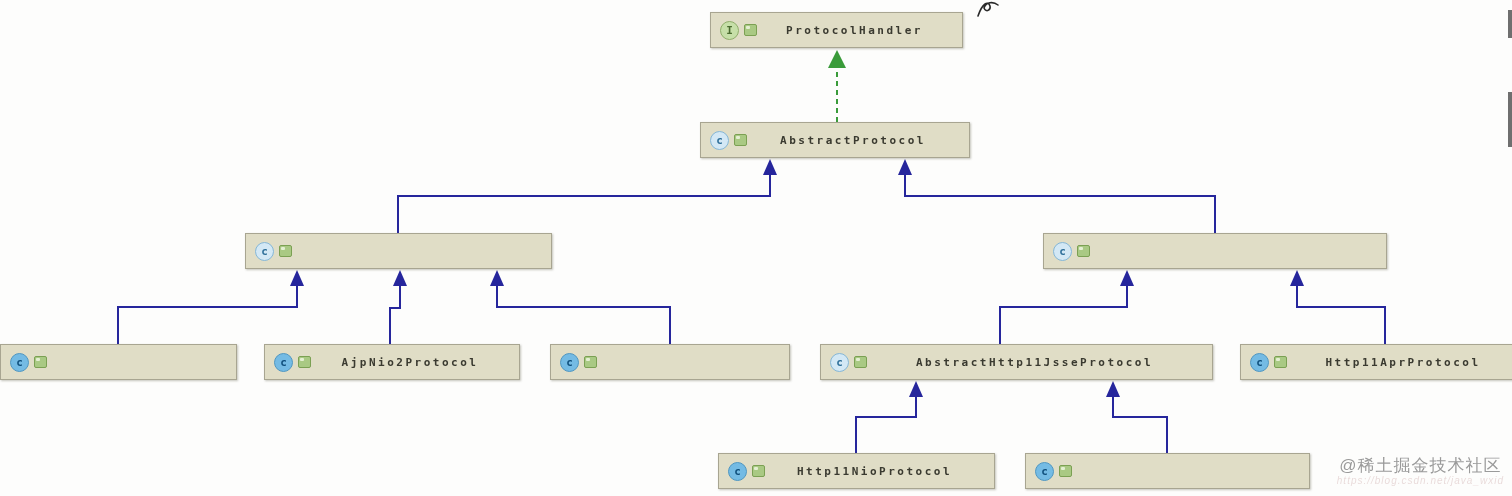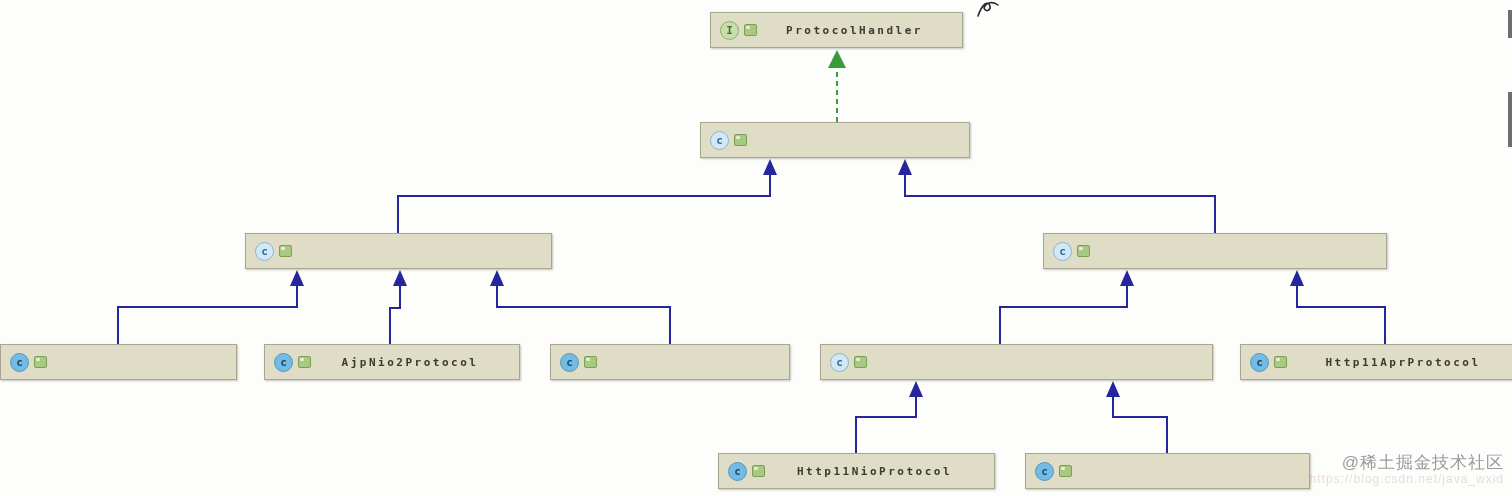--- a/index.html
+++ b/index.html
@@ -36,28 +36,28 @@
   .vicon:after{
     content:"";position:absolute;left:1px;top:1px;width:4px;height:3px;
     background:#e4efd2;border-radius:1px;
   }
   .nlabel{
     flex:1;text-align:center;
     font-size:11px;font-weight:bold;letter-spacing:2.5px;
     color:#3a3a30;white-space:nowrap;overflow:hidden;
   }
   .watermark{
-    position:absolute;right:8px;bottom:10px;text-align:right;
+    position:absolute;right:8px;bottom:10px;text-align:center;
     font-family:"Liberation Sans","DejaVu Sans",sans-serif;
     margin-left:18px;
   }
   .wm-line1{font-size:17px;color:#9a9a9a;letter-spacing:1px;}
   .wm-line2{
-    font-size:12px;color:rgba(186,138,138,.78);opacity:.38;
-    margin-top:-2px;letter-spacing:1px;
+    font-size:10px;color:rgba(186,138,138,.78);opacity:.38;
+    margin-top:-2px;letter-spacing:1px;font-style:italic;
   }
   .scroll-seg{position:absolute;right:0;width:4px;background:#4b4b4b;opacity:.8;}
   .cursor-svg{position:absolute;left:975px;top:0;}
 </style>
 </head>
 <body>
 
 <div class="stage">
   <svg id="edges" xmlns="http://www.w3.org/2000/svg" width="1512" height="496">
       <polyline points="837,122 837,67" fill="none" stroke="#3a9b3a" stroke-width="2" stroke-dasharray="5,4"></polyline>
@@ -83,20 +83,21 @@
     </svg>
   <div id="nodes">
       <div class="node kind-interface" style="left: 710px; top: 12px; width: 253px;">
         <span class="cicon">I</span>
         <span class="vicon"></span>
         <span class="nlabel">ProtocolHandler</span>
       </div>
       <div class="node kind-abstract-class" style="left: 700px; top: 122px; width: 270px;">
         <span class="cicon">c</span>
         <span class="vicon"></span>
+        <span class="nlabel">AbstractProtocol</span>
       </div>
       <div class="node kind-abstract-class" style="left: 245px; top: 233px; width: 307px;">
         <span class="cicon">c</span>
         <span class="vicon"></span>
       </div>
       <div class="node kind-abstract-class" style="left: 1043px; top: 233px; width: 344px;">
         <span class="cicon">c</span>
         <span class="vicon"></span>
       </div>
       <div class="node kind-class" style="left: 0px; top: 344px; width: 237px;">
@@ -108,20 +109,21 @@
         <span class="vicon"></span>
         <span class="nlabel">AjpNio2Protocol</span>
       </div>
       <div class="node kind-class" style="left: 550px; top: 344px; width: 240px;">
         <span class="cicon">c</span>
         <span class="vicon"></span>
       </div>
       <div class="node kind-abstract-class" style="left: 820px; top: 344px; width: 393px;">
         <span class="cicon">c</span>
         <span class="vicon"></span>
+        <span class="nlabel">AbstractHttp11JsseProtocol</span>
       </div>
       <div class="node kind-class" style="left: 1240px; top: 344px; width: 290px;">
         <span class="cicon">c</span>
         <span class="vicon"></span>
         <span class="nlabel">Http11AprProtocol</span>
       </div>
       <div class="node kind-class" style="left: 718px; top: 453px; width: 277px;">
         <span class="cicon">c</span>
         <span class="vicon"></span>
         <span class="nlabel">Http11NioProtocol</span>

